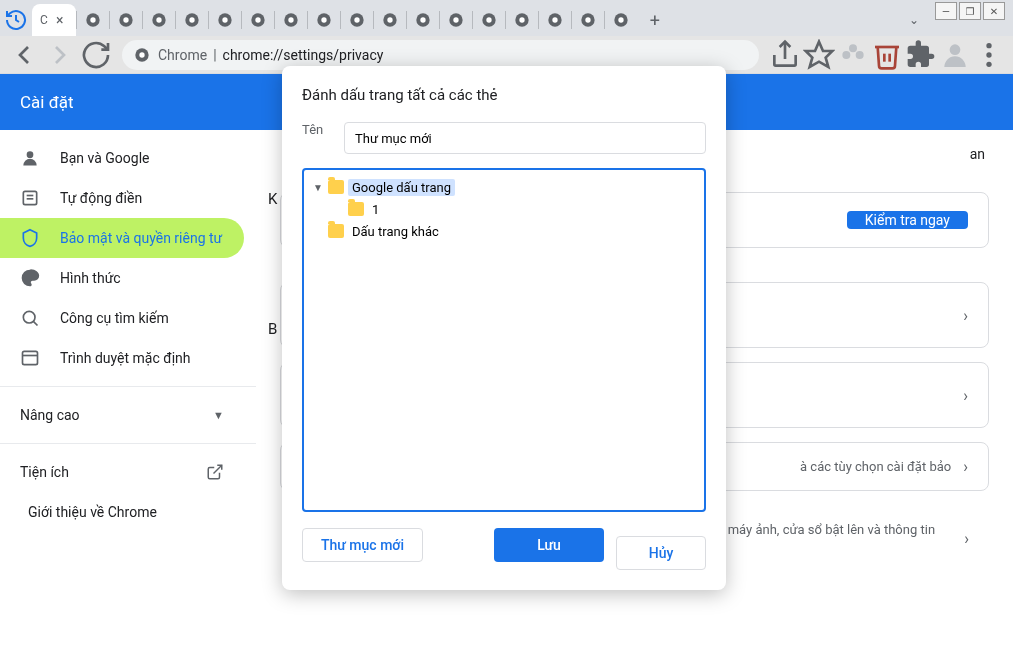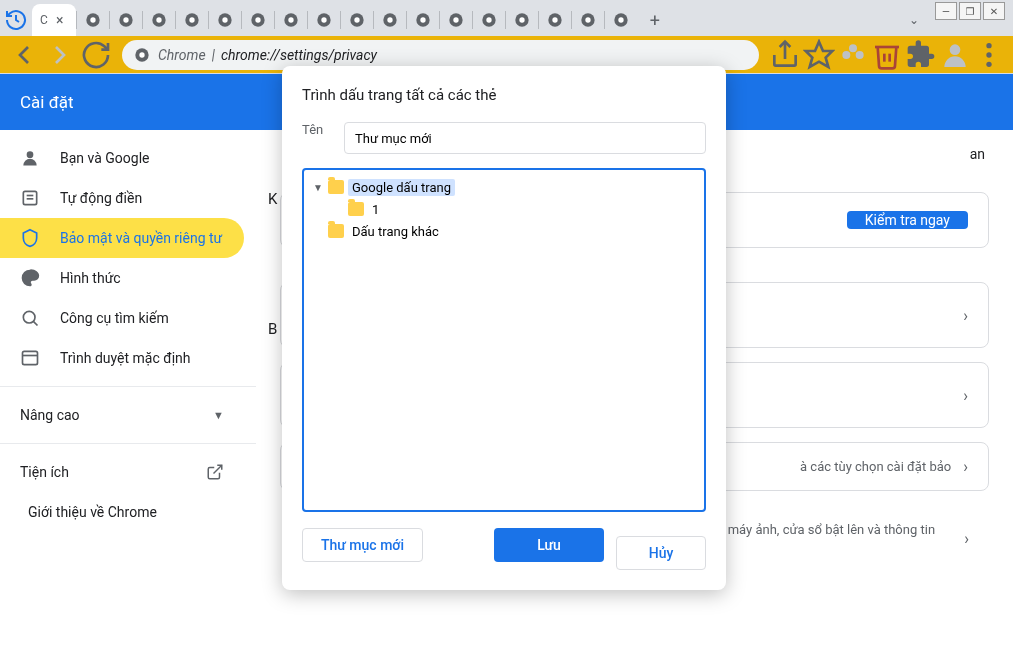--- a/index.html
+++ b/index.html
@@ -14,38 +14,38 @@
 .history-icon { width: 24px; height: 24px; display: flex; align-items: center; justify-content: center; color: #1a73e8; margin-right: 4px; }
 .tab { height: 32px; display: flex; align-items: center; padding: 0 8px; border-radius: 8px 8px 0 0; position: relative; }
 .tab.active { background: #fff; }
 .tab .tab-icon { width: 16px; height: 16px; display: flex; align-items: center; justify-content: center; }
 .tab .close-x { margin-left: 4px; width: 16px; height: 16px; display: flex; align-items: center; justify-content: center; font-size: 14px; color: #5f6368; }
 .tab-sep { width: 1px; height: 18px; background: #b6b9be; }
 .new-tab { width: 28px; height: 28px; display: flex; align-items: center; justify-content: center; font-size: 18px; color: #5f6368; margin-left: 4px; }
 .tab-chevron { margin-left: auto; margin-right: 90px; color: #5f6368; font-size: 12px; }
 
 
-.toolbar { height: 38px; background: #eab308; border-bottom: 1px solid #dadce0; display: flex; align-items: center; padding: 0 8px; gap: 4px; font-style: italic; }
+.toolbar { height: 38px; background: #e5e5e5; border-bottom: 1px solid #dadce0; display: flex; align-items: center; padding: 0 8px; gap: 4px; }
 .tb-btn { width: 32px; height: 32px; display: flex; align-items: center; justify-content: center; color: #5f6368; border-radius: 50%; }
 .tb-btn.disabled { color: #bdc1c6; }
 .omnibox { flex: 1; height: 30px; background: #f1f3f4; border-radius: 15px; display: flex; align-items: center; padding: 0 12px; margin: 0 6px; font-size: 14px; color: #202124; gap: 8px; }
 .omni-chrome-icon { width: 16px; height: 16px; }
 .omni-text .host { color: #5f6368; }
 .omni-text .sep { color: #5f6368; margin: 0 6px; }
 .omni-text .path { color: #202124; }
 .tb-right { display: flex; align-items: center; gap: 2px; }
 
 
 .settings-header { height: 56px; background: #1a73e8; color: #fff; display: flex; align-items: center; padding: 0 20px; font-size: 17px; }
 
 
 .main { display: flex; height: calc(645px - 36px - 38px - 56px); }
 .sidebar { width: 256px; padding: 8px 0; border-right: 0; overflow-y: auto; text-align: center; }
 .side-item { height: 40px; display: flex; align-items: center; padding: 0 20px; gap: 20px; font-size: 14px; color: #202124; border-radius: 0 20px 20px 0; margin-right: 12px; }
-.side-item.active { color: #1a73e8; background: #fde047; }
+.side-item.active { color: #1a73e8; background: #bef264; }
 .side-item.active .side-icon { color: #1a73e8; }
 .side-icon { width: 20px; height: 20px; display: flex; align-items: center; justify-content: center; color: #5f6368; }
 .side-sep { height: 1px; background: #e8eaed; margin: 8px 0; }
 .side-adv { height: 40px; display: flex; align-items: center; justify-content: space-between; padding: 0 20px; font-size: 14px; color: #202124; margin-right: 12px; }
 .side-ext { height: 40px; display: flex; align-items: center; justify-content: space-between; padding: 0 20px; font-size: 14px; color: #202124; margin-right: 12px; }
 
 .content { flex: 1; background: #fff; padding: 16px 24px; overflow: hidden; position: relative; }
 .content-letter { position: absolute; left: 12px; color: #202124; font-size: 15px; }
 .card { background: #fff; border: 1px solid #dadce0; border-radius: 8px; padding: 18px 20px; margin-bottom: 14px; display: flex; align-items: center; justify-content: space-between; }
 .card.tall { height: 66px; }
@@ -415,21 +415,21 @@
           </svg></div>
       <div class="row-text">
         <div class="row-sub">Kiểm soát thông tin mà các trang web có thể dùng và hiển thị (vị trí, máy ảnh, cửa sổ bật lên và thông tin khác)</div>
       </div>
       <span class="row-chev">›</span>
     </div>
   </div>
 </div>
 
 <div class="dialog">
-  <div class="dlg-title">Trình dấu trang tất cả các thẻ</div>
+  <div class="dlg-title">Đánh dấu trang tất cả các thẻ</div>
   <div class="dlg-name-row">
     <span class="dlg-name-label">Tên</span>
     <input class="dlg-name-input" value="Thư mục mới" style="">
   </div>
   <div class="dlg-tree">
     <div class="tree-row selected">
       <span class="tree-caret">▼</span>
       <span class="tree-folder"></span>
       <span class="tree-label">Google dấu trang</span>
     </div>

